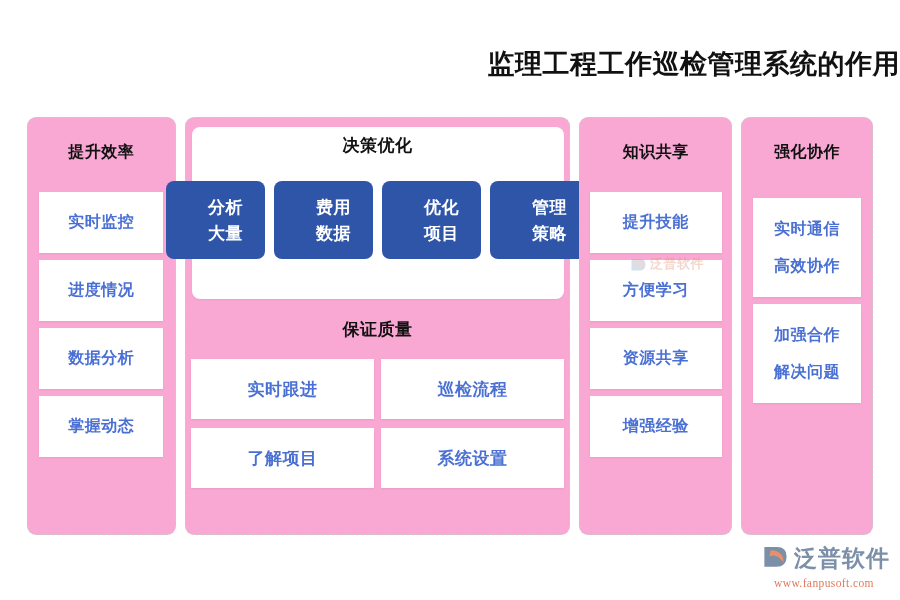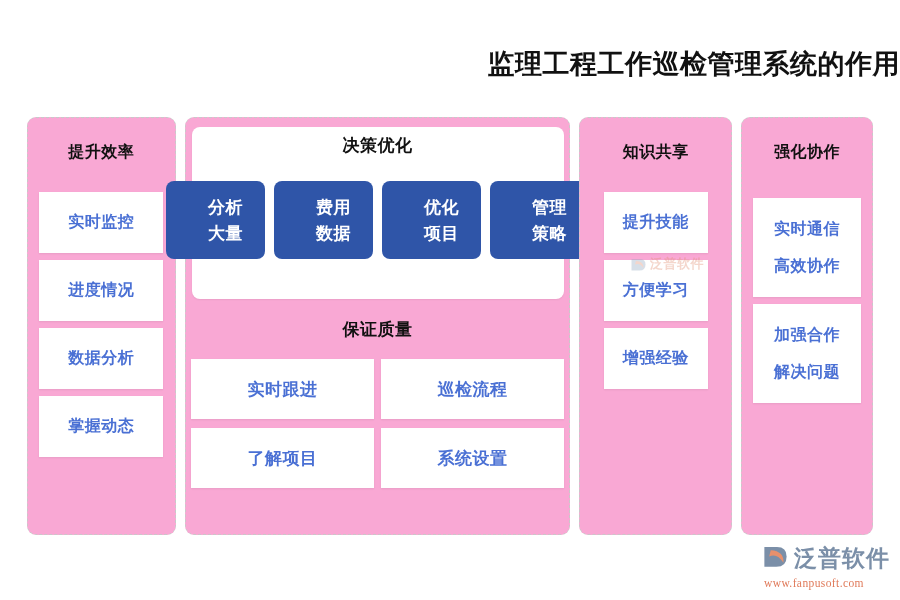--- a/index.html
+++ b/index.html
@@ -72,21 +72,21 @@
     flex-direction: column;
     align-items: center;
     justify-content: center;
     color: #4a70d4;
     font-size: 16px;
     font-weight: bold;
     letter-spacing: 0.5px;
     box-sizing: border-box;
   }
   .panel-col1 .card { width: 124px; height: 61px; }
-  .panel-col3 .card { width: 104px; height: 61px; }
+  .panel-col3 .card { width: 132px; height: 61px; }
   .panel-col4 .card {
     width: 108px;
     height: 99px;
     gap: 16px;
   }
   .panel-col4 .card-stack { margin-top: 35px; }
 
   
   .sub-white {
     background: #ffffff;
@@ -189,21 +189,21 @@
   }
   .logo-text {
     font-size: 23px;
     font-weight: bold;
     color: #7b8fa8;
     letter-spacing: 1px;
     line-height: 1;
   }
   .logo-url {
     margin-top: 3px;
-    margin-left: 2px;
+    margin-left: 12px;
     font-size: 11.5px;
     color: #e07a5a;
     font-family: "Liberation Serif", "DejaVu Serif", serif;
     letter-spacing: 0.4px;
   }
 </style>
 </head>
 <body>
 
 <div id="page-title">监理工程工作巡检管理系统的作用</div>
@@ -270,20 +270,23 @@
   <div class="panel panel-col3">
     <div class="panel-title">知识共享</div>
     <div class="card-stack">
       <div class="card">
         <span>提升技能</span>
       </div>
       <div class="card">
         <span>方便学习</span>
       </div>
       <div class="card">
+        <span>资源共享</span>
+      </div>
+      <div class="card">
         <span>增强经验</span>
       </div>
     </div>
   </div>
 
   <div class="panel panel-col4">
     <div class="panel-title">强化协作</div>
     <div class="card-stack">
       <div class="card">
         <span>实时通信</span>

